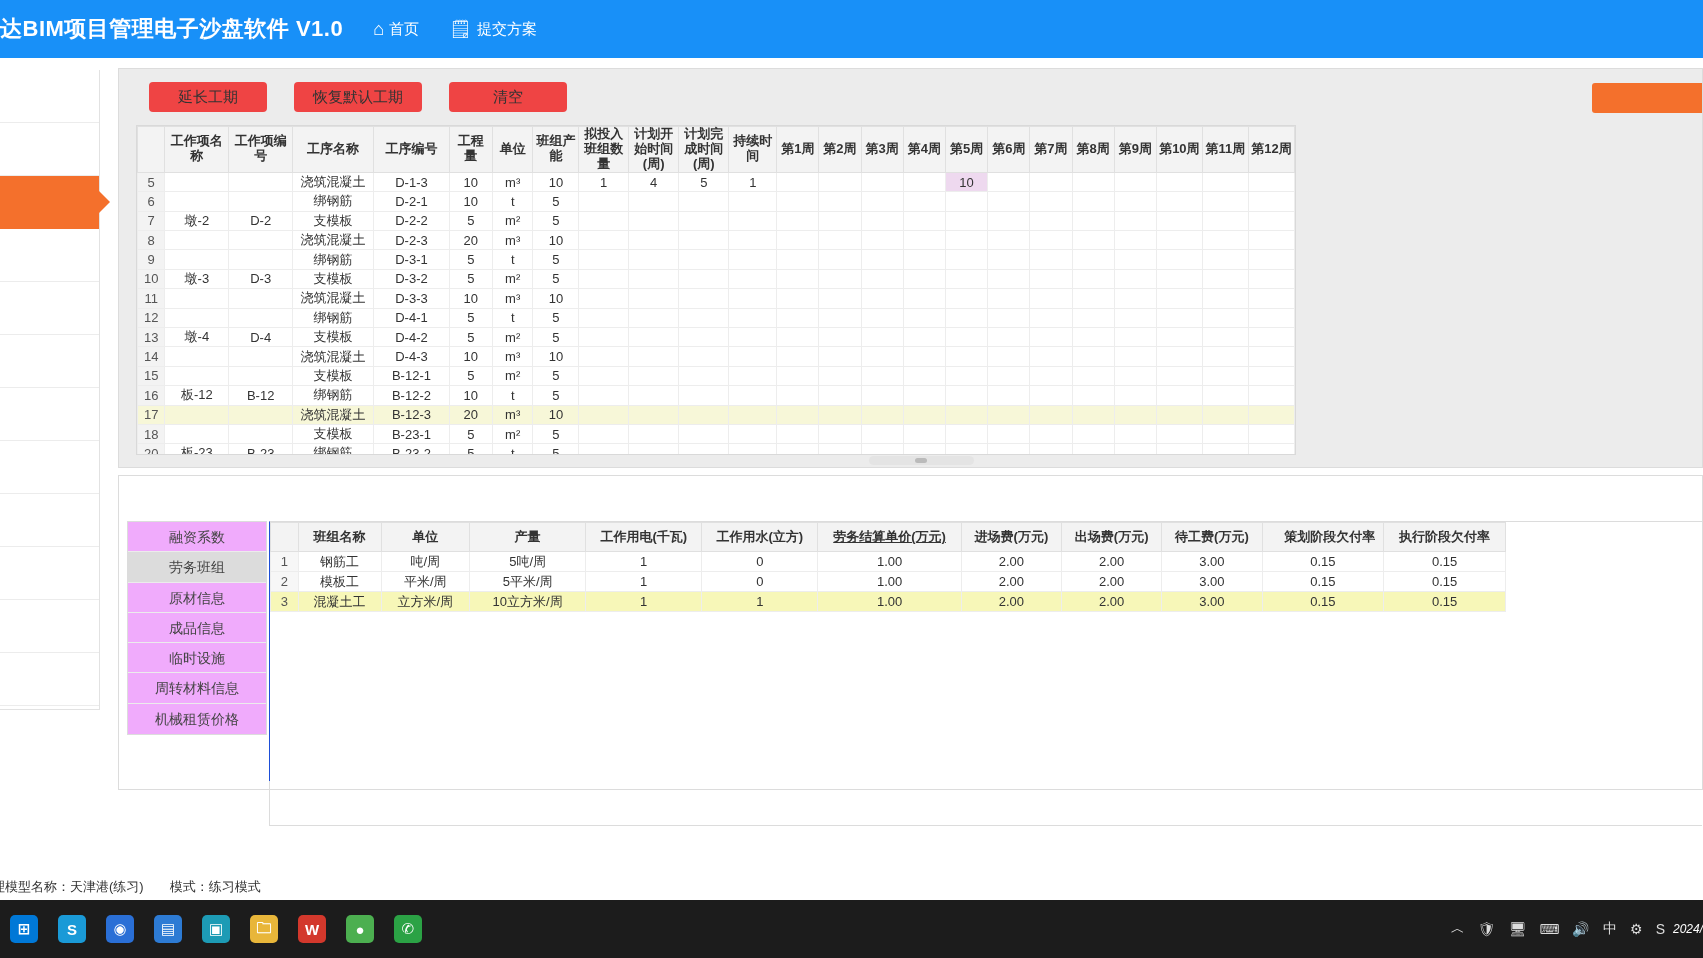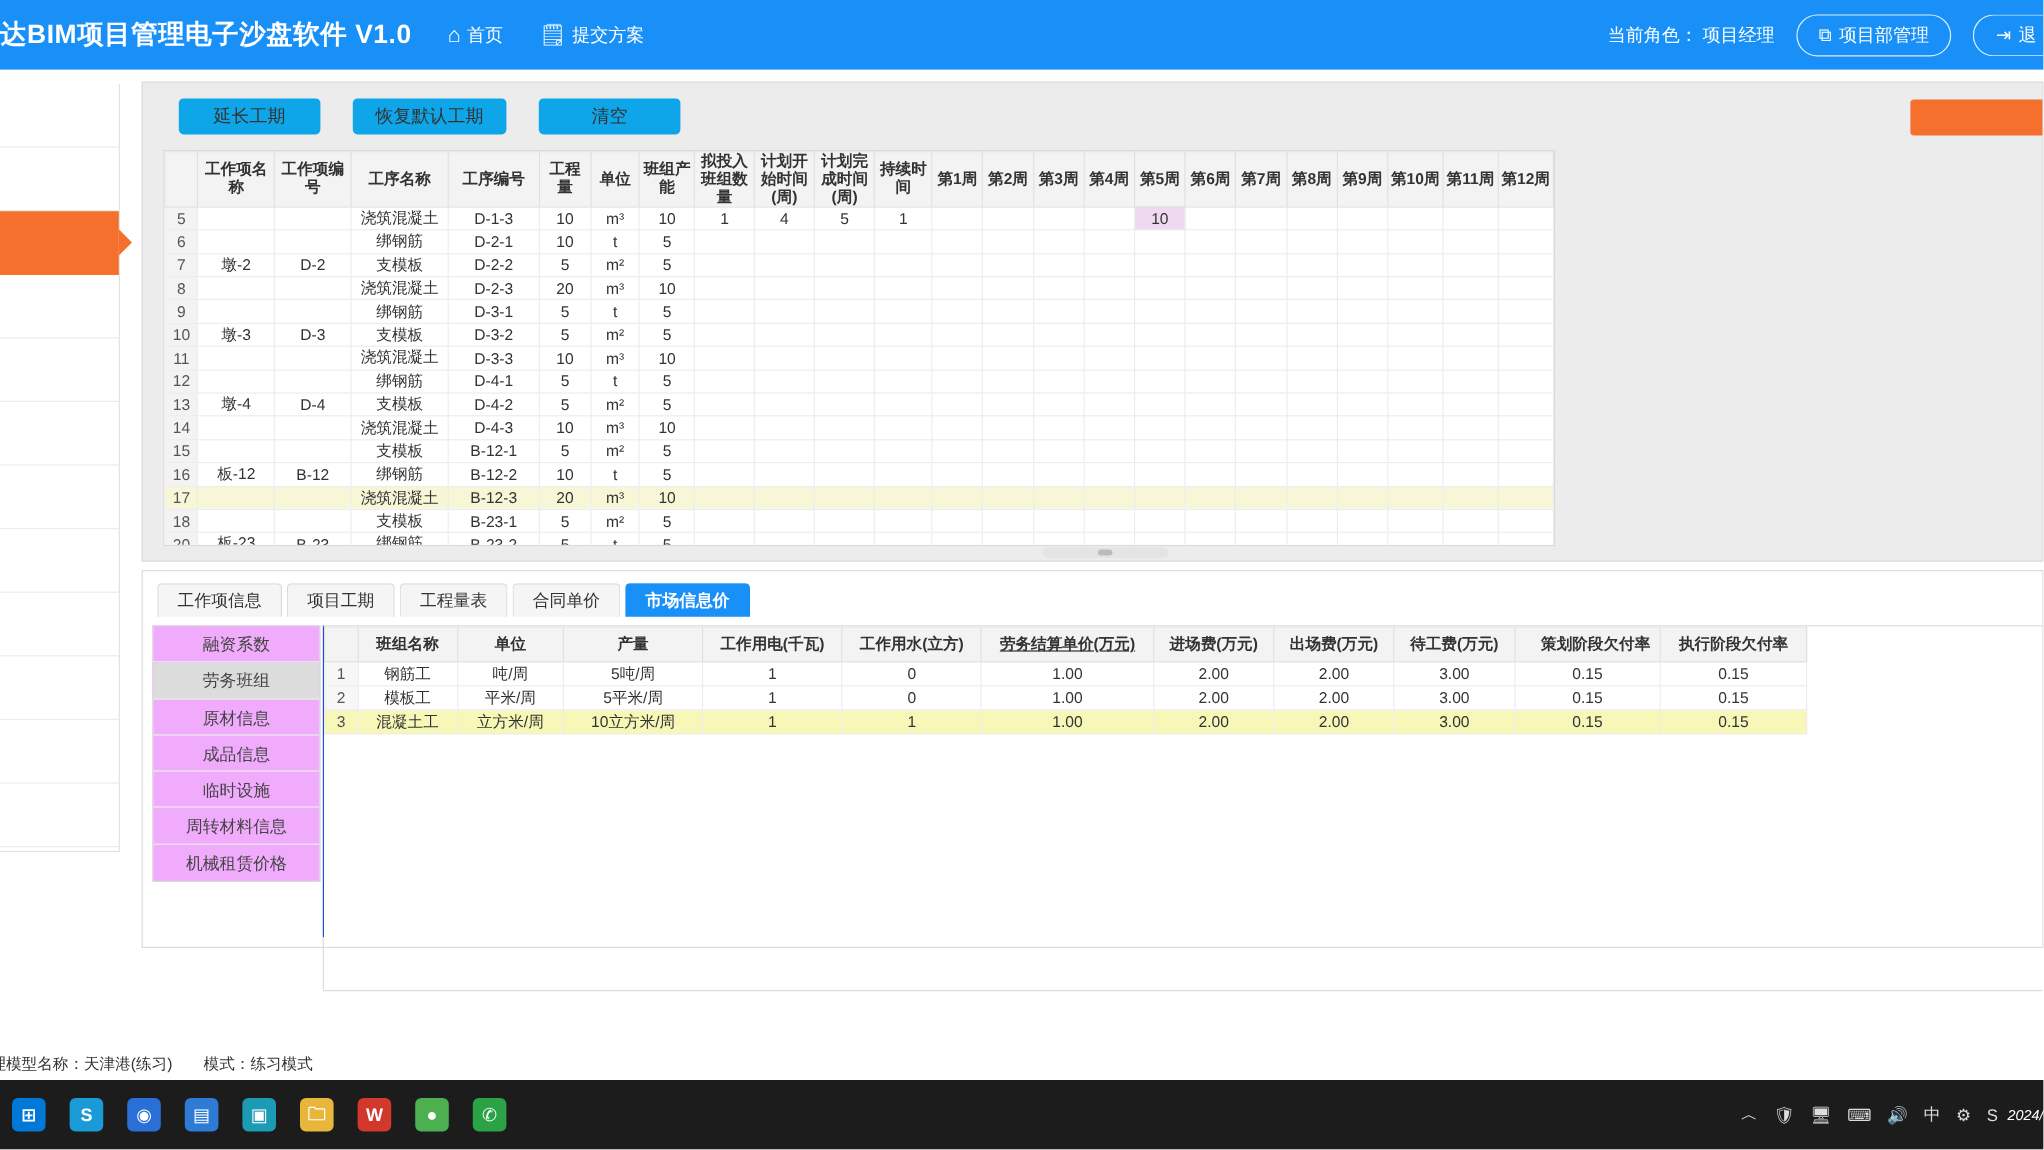--- a/index.html
+++ b/index.html
@@ -64,21 +64,21 @@
   .caret { font-size:10px; color:#666; }
   .side-item.active .caret { color:#fff; }
 
   
   .top-panel {
     position:absolute; left:118px; top:68px; width:1585px; height:400px;
     background:#ececec; border:1px solid #dcdcdc;
   }
   .toolbar { height:56px; display:flex; align-items:center; gap:27px; padding-left:30px; }
   .tbtn {
-    background:#0ea5e9; color:#333; border:none; border-radius:4px;
+    background:#ef4444; color:#333; border:none; border-radius:4px;
     height:30px; min-width:118px; padding:0 18px;
     font-size:15px; font-family:inherit; cursor:pointer;
   }
   .tbtn.wide { min-width:128px; }
   .orange-btn {
     position:absolute; right:0; top:14px; width:110px; height:30px;
     background:#f4702c; border-radius:3px 0 0 3px;
   }
 
   .grid-wrap {
@@ -184,33 +184,20 @@
     <div class="hdr-link">
       <span class="gly">⌂</span>
       <span>首页</span>
     </div>
 
     <div class="hdr-link">
       <span class="gly">🗒</span>
       <span>提交方案</span>
     </div>
 
-    <div class="hdr-right">
-      <div>
-        <span class="role-label">当前角色：</span><span class="role-value">项目经理</span>
-      </div>
-      <div class="pill">
-        <span>⧉</span>
-        <span>项目部管理</span>
-      </div>
-      <div class="pill cut">
-        <span>⇥</span>
-        <span>退</span>
-      </div>
-    </div>
   </div>
 
   <div class="sidebar">
     <div class="side-item">
 
       <span class="caret"></span>
     </div>
     <div class="side-item">
 
       <span class="caret"></span>
@@ -716,27 +703,20 @@
       </table>
 
     </div>
 
     <div class="hscroll">
         <i></i>
       </div>
   </div>
 
   <div class="bot-panel">
-    <div class="tabs" id="tabs">
-        <div class="tab">工作项信息</div>
-        <div class="tab">项目工期</div>
-        <div class="tab">工程量表</div>
-        <div class="tab">合同单价</div>
-        <div class="tab active">市场信息价</div>
-      </div>
     <div class="submenu" id="submenu">
         <div class="sub-item">融资系数</div>
         <div class="sub-item active">劳务班组</div>
         <div class="sub-item">原材信息</div>
         <div class="sub-item">成品信息</div>
         <div class="sub-item">临时设施</div>
         <div class="sub-item">周转材料信息</div>
         <div class="sub-item">机械租赁价格</div>
       </div>
     <div class="data-wrap">

